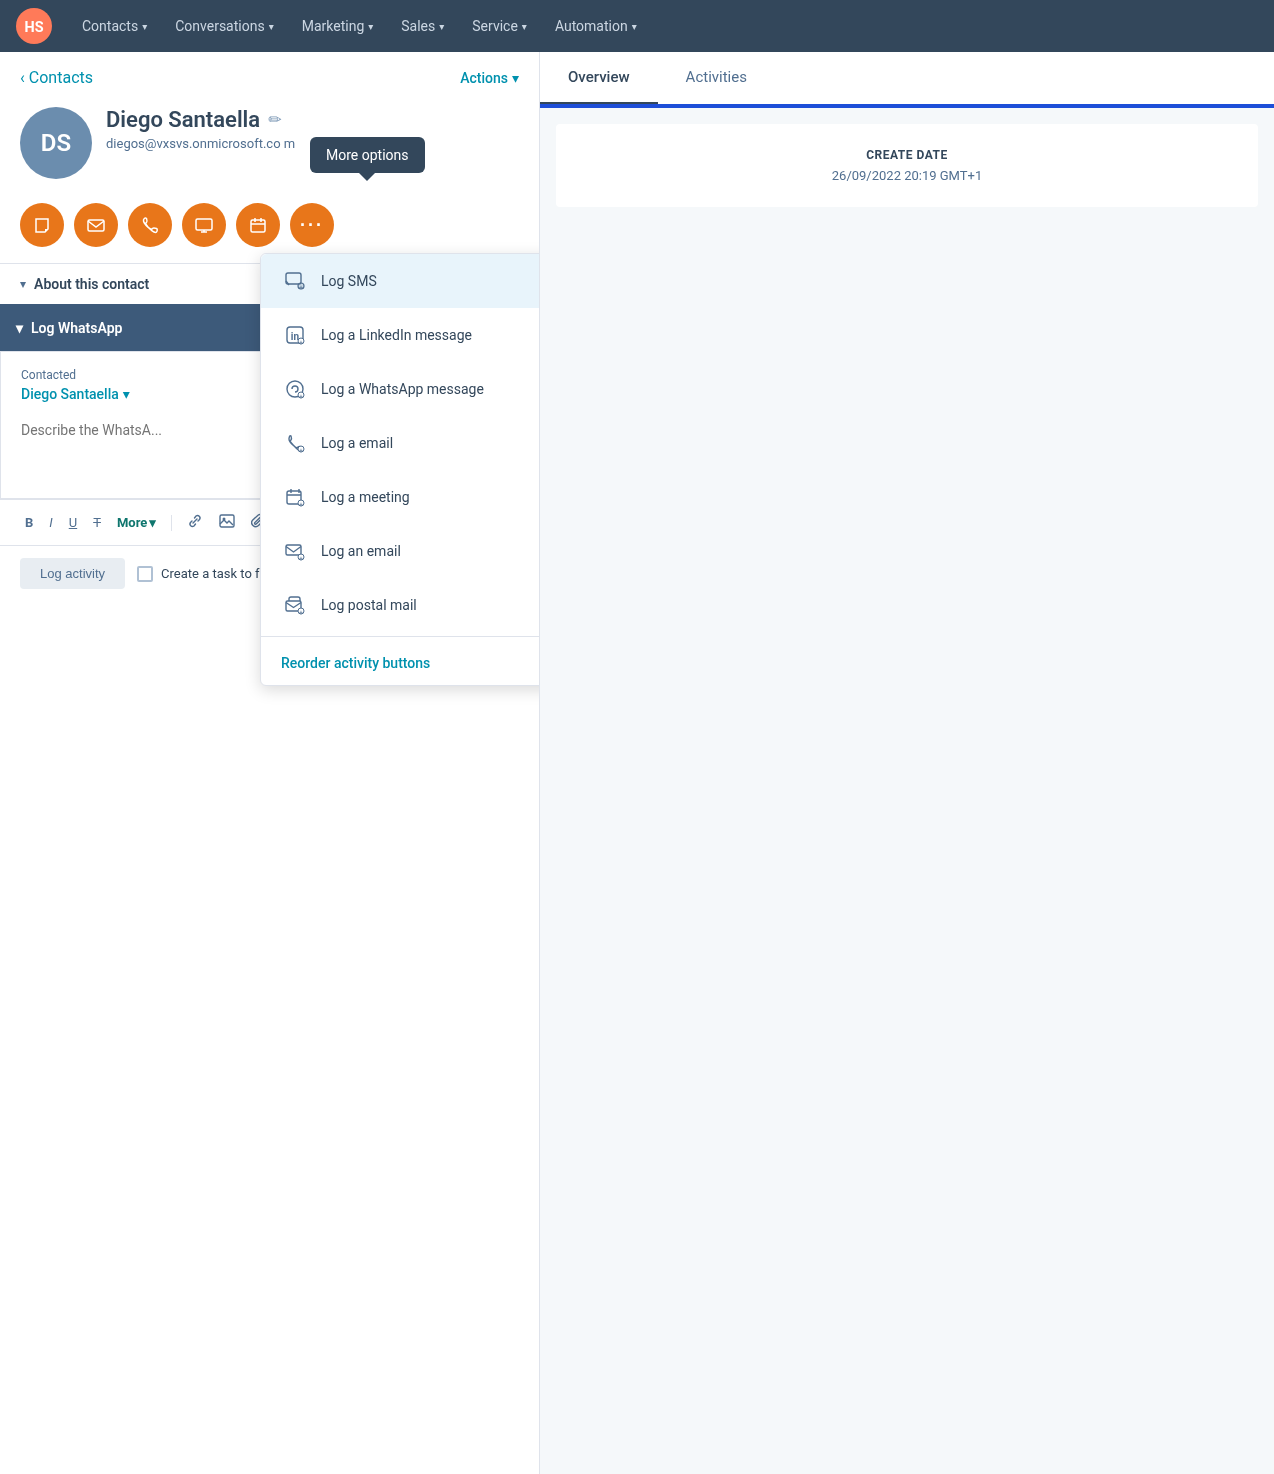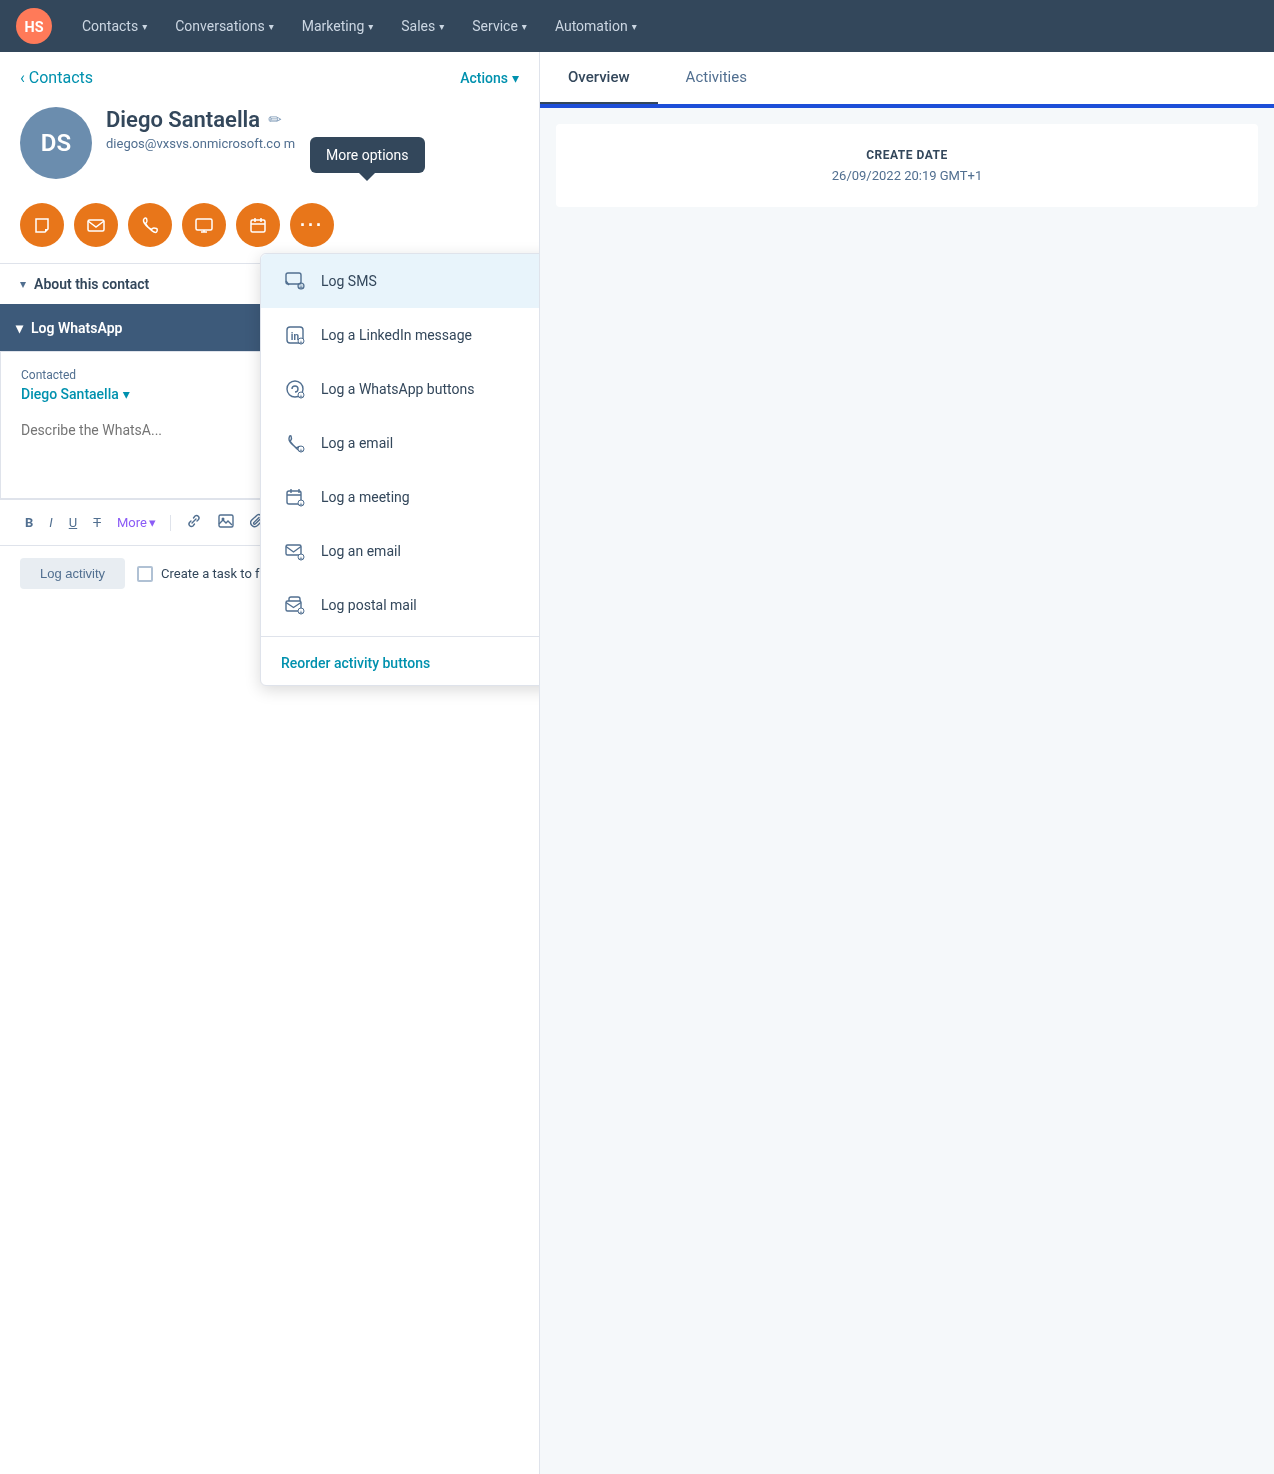--- a/index.html
+++ b/index.html
@@ -67,21 +67,21 @@
     .log-form-contact { color: #0091ae; font-size: 14px; font-weight: 500; display: flex; align-items: center; gap: 4px; cursor: pointer; margin-bottom: 12px; }
     .log-form-textarea { width: 100%; border: none; outline: none; color: #b0c1d4; font-size: 14px; resize: none; padding: 8px 0; font-family: inherit; }
 
     
     .log-toolbar { display: flex; align-items: center; justify-content: space-between; padding: 10px 20px; border-top: 1px solid #dfe3eb; background: #fff; }
     .log-toolbar-left { display: flex; align-items: center; gap: 6px; }
     .tb-btn { background: none; border: none; cursor: pointer; font-size: 13px; color: #516f90; padding: 3px 5px; font-family: inherit; }
     .tb-btn.bold { font-weight: 700; }
     .tb-btn.italic { font-style: italic; }
     .tb-btn.underline { text-decoration: underline; }
-    .tb-btn.more-text { color: #8b5cf6; font-size: 13px; font-weight: 400; display: flex; align-items: center; gap: 2px; }
+    .tb-btn.more-text { color: #0f766e; font-size: 13px; font-weight: 700; display: flex; align-items: center; gap: 2px; }
     .tb-separator { width: 1px; height: 16px; background: #dfe3eb; margin: 0 4px; }
     .associated-btn { color: #0091ae; font-size: 13px; font-weight: 500; display: flex; align-items: center; gap: 4px; cursor: pointer; }
 
     
     .log-footer { display: flex; align-items: center; gap: 12px; padding: 12px 20px; border-top: 1px solid #dfe3eb; background: #fff; }
     .log-activity-btn { background: #e8edf2; color: #516f90; border: none; padding: 8px 20px; border-radius: 4px; font-size: 13px; cursor: pointer; }
     .follow-up { display: flex; align-items: center; gap: 8px; font-size: 13px; color: #33475b; }
     .checkbox { width: 16px; height: 16px; border: 2px solid #b0c1d4; border-radius: 2px; background: #fff; }
 
     
@@ -222,21 +222,21 @@
         </div>
         <div class="dropdown-item">
           <div class="dropdown-icon">
             <svg width="22" height="22" viewBox="0 0 22 22" fill="none">
               <circle cx="11" cy="11" r="8" stroke="#516f90" stroke-width="1.4" fill="none"></circle>
               <path d="M8 11c0-1.7 1.3-3 3-3s3 1.3 3 3-1.3 3-3 3" stroke="#516f90" stroke-width="1.4" fill="none"></path>
               <circle cx="17" cy="17" r="3" fill="white" stroke="#516f90" stroke-width="1"></circle>
               <text x="17" y="20.5" text-anchor="middle" font-size="7" fill="#516f90">+</text>
             </svg>
           </div>
-          <span>Log a WhatsApp buttons</span>
+          <span>Log a WhatsApp message</span>
         </div>
         <div class="dropdown-item">
           <div class="dropdown-icon">
             <svg width="22" height="22" viewBox="0 0 22 22" fill="none">
               <path d="M7 4C7.5 5.5 8 7 7 8L6 9C7 11 11 15 13 16L14 15C15 14 16.5 14.5 18 15C19 15.5 19 17.5 18 18.5C17 19.5 14.5 18.5 11.5 15.5C8.5 12.5 4.5 10 5 6.5C5.5 4 6 3 7 4z" stroke="#516f90" stroke-width="1.4" fill="none"></path>
               <circle cx="17" cy="17" r="3" fill="white" stroke="#516f90" stroke-width="1"></circle>
               <text x="17" y="20.5" text-anchor="middle" font-size="7" fill="#516f90">+</text>
             </svg>
           </div>
           <span>Log a email</span>

